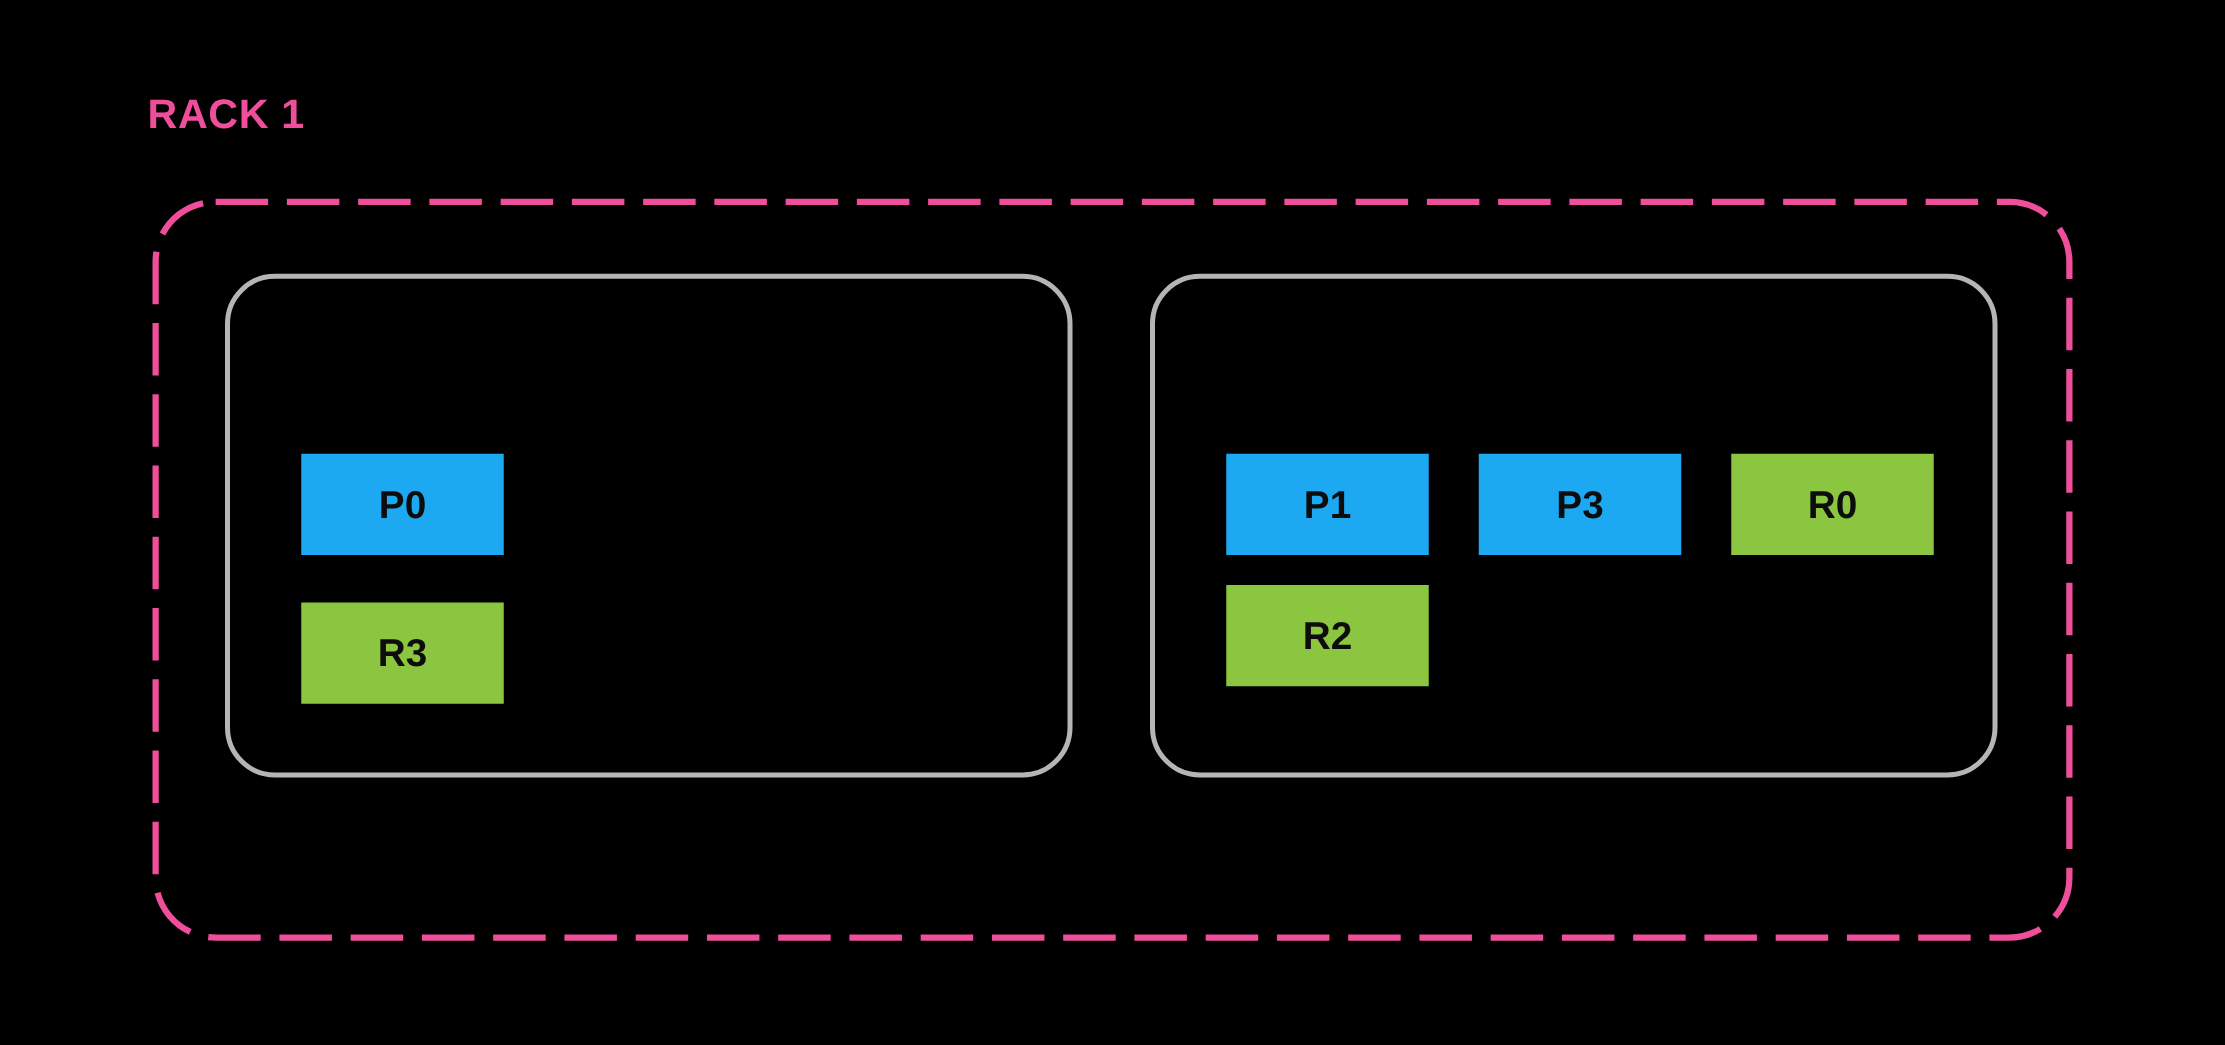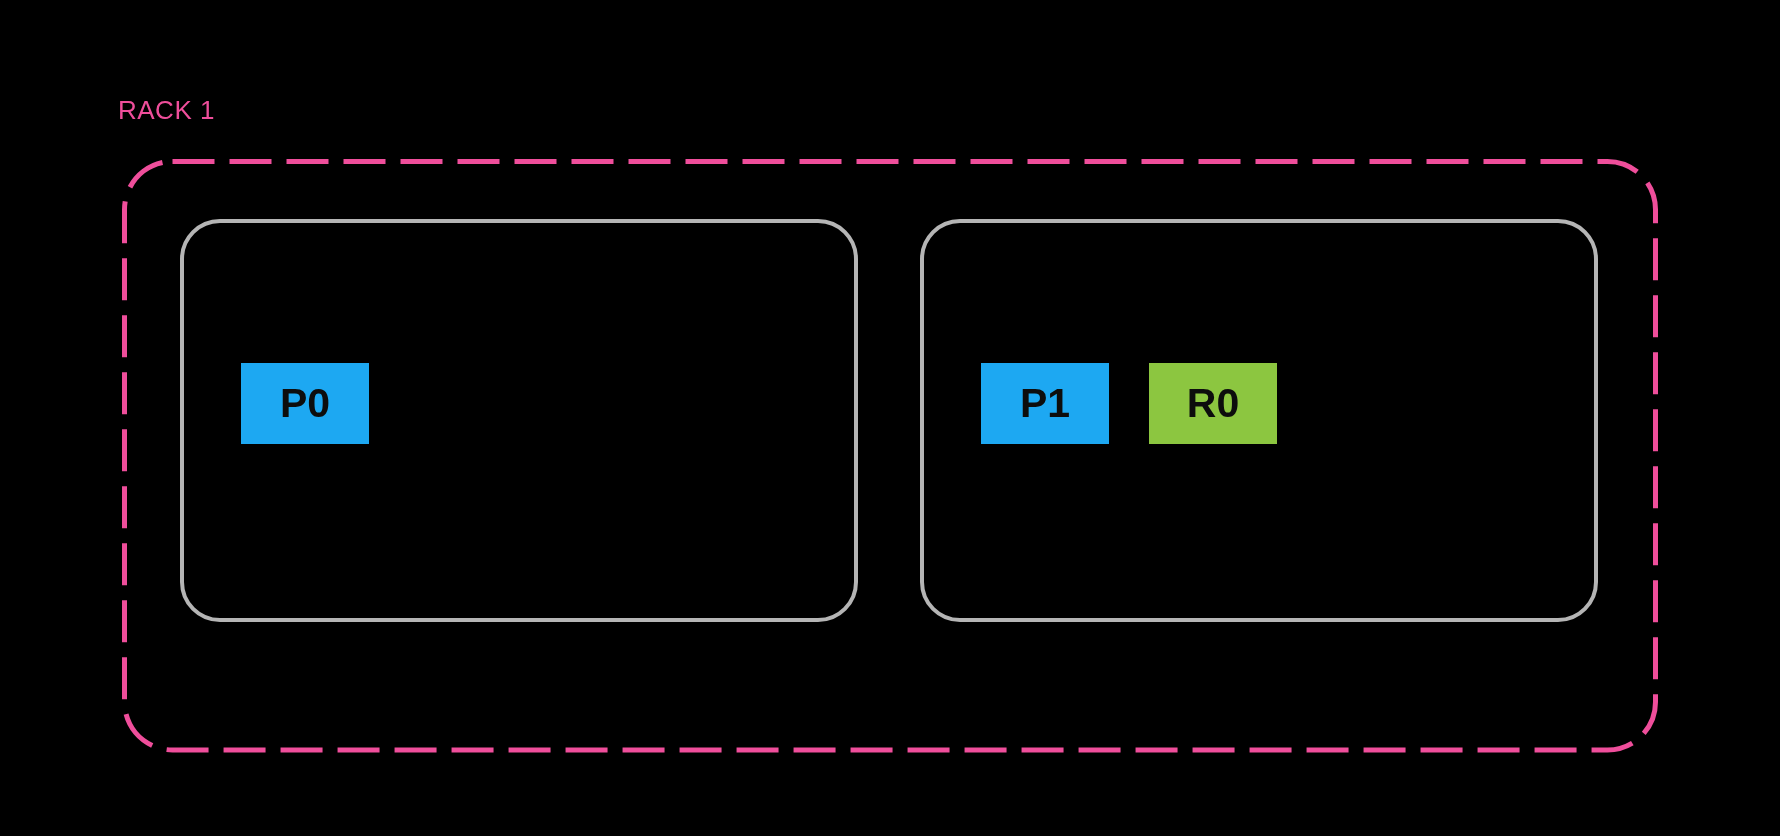--- a/index.html
+++ b/index.html
@@ -18,23 +18,23 @@
   .stage {
     position: relative;
     width: 1780px;
     height: 836px;
     background: var(--background);
     overflow: hidden;
   }
   .rack-title {
     position: absolute;
     left: 118px;
-    top: 95px;
-    font-size: 26px;
-    font-weight: normal;
+    top: 72px;
+    font-size: 33px;
+    font-weight: bold;
     letter-spacing: 0.5px;
     color: var(--rack-accent-pink);
     white-space: nowrap;
   }
   .rack-boundary-svg {
     position: absolute;
     left: 0; top: 0;
     width: 1780px;
     height: 836px;
     pointer-events: none;
@@ -57,26 +57,26 @@
     flex-direction: column;
     row-gap: 38px;
   }
   .node-a { left: 180px; }
   .node-b { left: 920px; gap: 24px; }
   .shard-row {
     display: flex;
     column-gap: 40px;
   }
   .shard-box {
-    width: 128px;
+    width: 162px;
     height: 81px;
     display: flex;
     align-items: center;
     justify-content: center;
-    font-size: 41px;
+    font-size: 31px;
     font-weight: bold;
     color: var(--box-label-black);
   }
   .shard-box[data-type="primary"] { background: var(--primary-blue); }
   .shard-box[data-type="replica"] { background: var(--replica-green); }
 </style>
 </head>
 <body>
 
 <div class="stage">
@@ -85,25 +85,28 @@
 
   <svg class="rack-boundary-svg" viewBox="0 0 1780 836" xmlns="http://www.w3.org/2000/svg">
     <rect x="124.5" y="161.5" width="1531" height="588.5" rx="48"></rect>
   </svg>
 
   <div class="node node-a">
     <div class="shard-row">
       <div class="shard-box" data-type="primary">P0</div>
     </div>
     <div class="shard-row">
+      <div class="shard-box" data-type="replica">R3</div>
     </div>
   </div>
 
   <div class="node node-b">
     <div class="shard-row">
       <div class="shard-box" data-type="primary">P1</div>
+      <div class="shard-box" data-type="primary">P3</div>
       <div class="shard-box" data-type="replica">R0</div>
     </div>
     <div class="shard-row">
+      <div class="shard-box" data-type="replica">R2</div>
     </div>
   </div>
 
 </div>
 
 </body></html>

